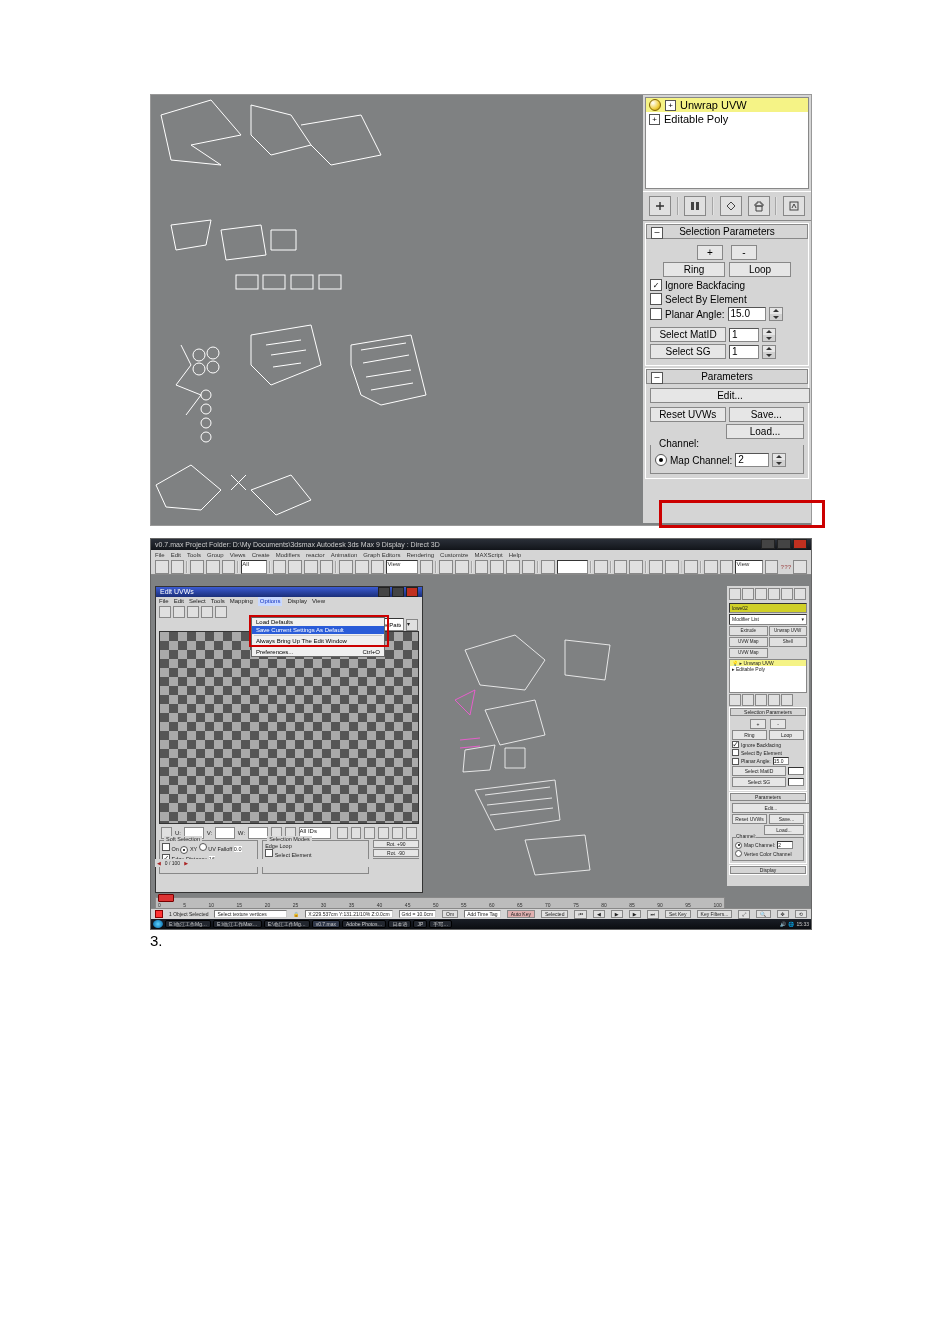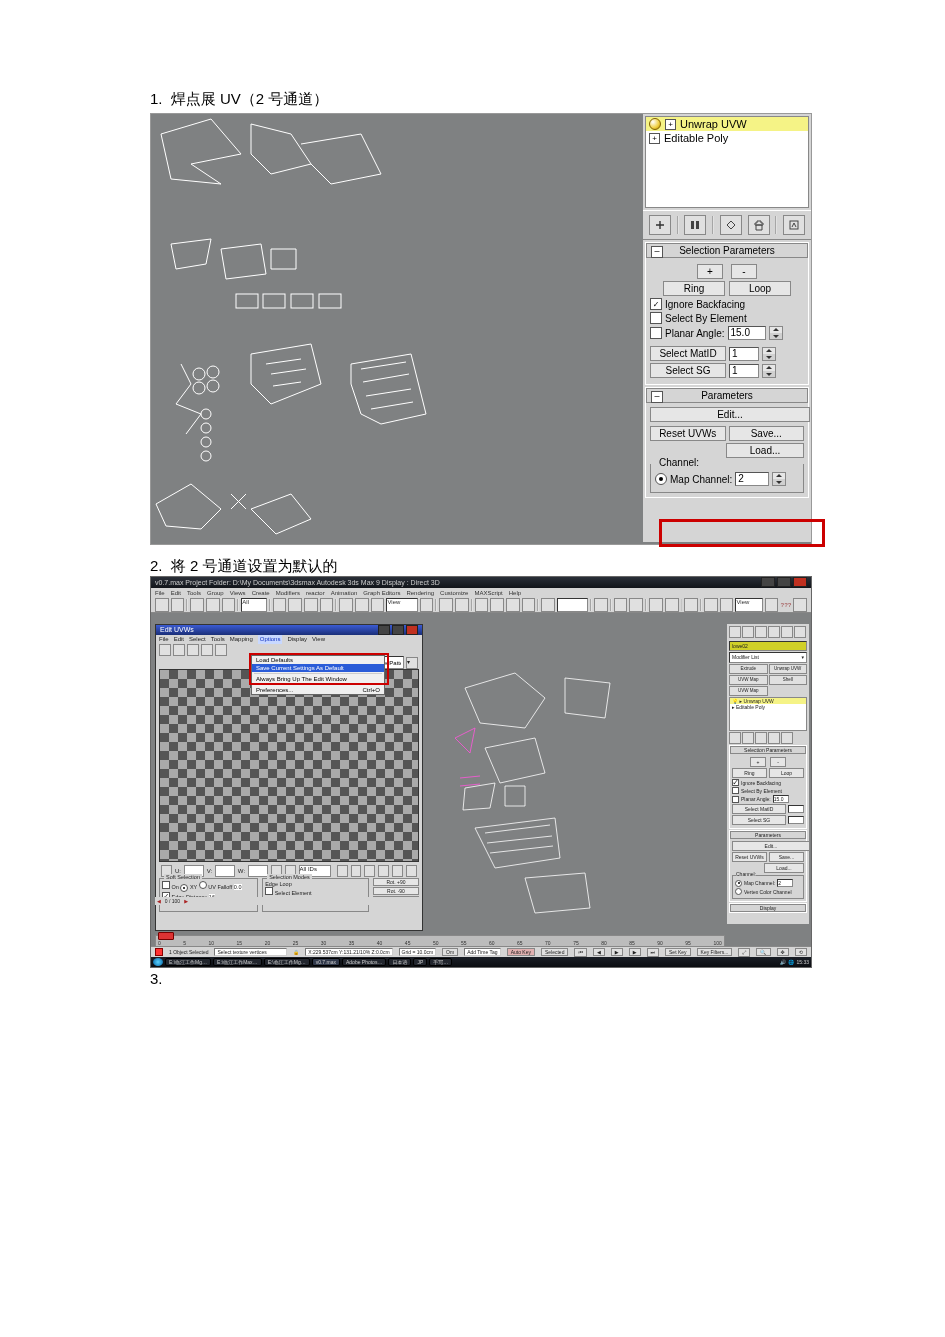--- a/index.html
+++ b/index.html
@@ -450,22 +450,20 @@
     position:absolute;
     border:2px solid #c00;
     pointer-events:none;
   }
 </style>
 </head>
 <body>
 
 <div class="page">
 
-  <div><span>1.</span>
-       &nbsp;<span>焊点展 UV（2 号通道）</span></div>
 
   <div class="fig1">
 
     <div class="left-viewport">
       <svg class="wire-svg" viewBox="0 0 490 428">
         <g stroke="#fff" stroke-width="1" fill="none">
           <path d="M10,20 L60,5 L90,40 L40,50 L70,70 L20,65 Z"></path>
           <path d="M100,10 L140,20 L160,50 L120,60 L100,40 Z"></path>
           <path d="M150,30 L210,20 L230,60 L180,70 L160,50"></path>
           <path d="M20,130 L60,125 L55,150 L25,155 Z"></path>
@@ -609,22 +607,20 @@
             </div>
           </div>
         </div>
       </div>
 
     </div>
 
     <div class="red-box" style="left:508px; top:405px; width:160px; height:22px;"></div>
   </div>
 
-  <div><span>2.</span>
-       &nbsp;<span>将 2 号通道设置为默认的</span></div>
 
   <div style="display:flex; align-items:flex-end; gap:4px;">
     <div style="width:0"></div>
   </div>
 
   <div class="fig2">
 
     <div class="titlebar">
       <span>v0.7.max   Project Folder: D:\My Documents\3dsmax   Autodesk 3ds Max 9   Display : Direct 3D</span>
       <span class="winbtns">

